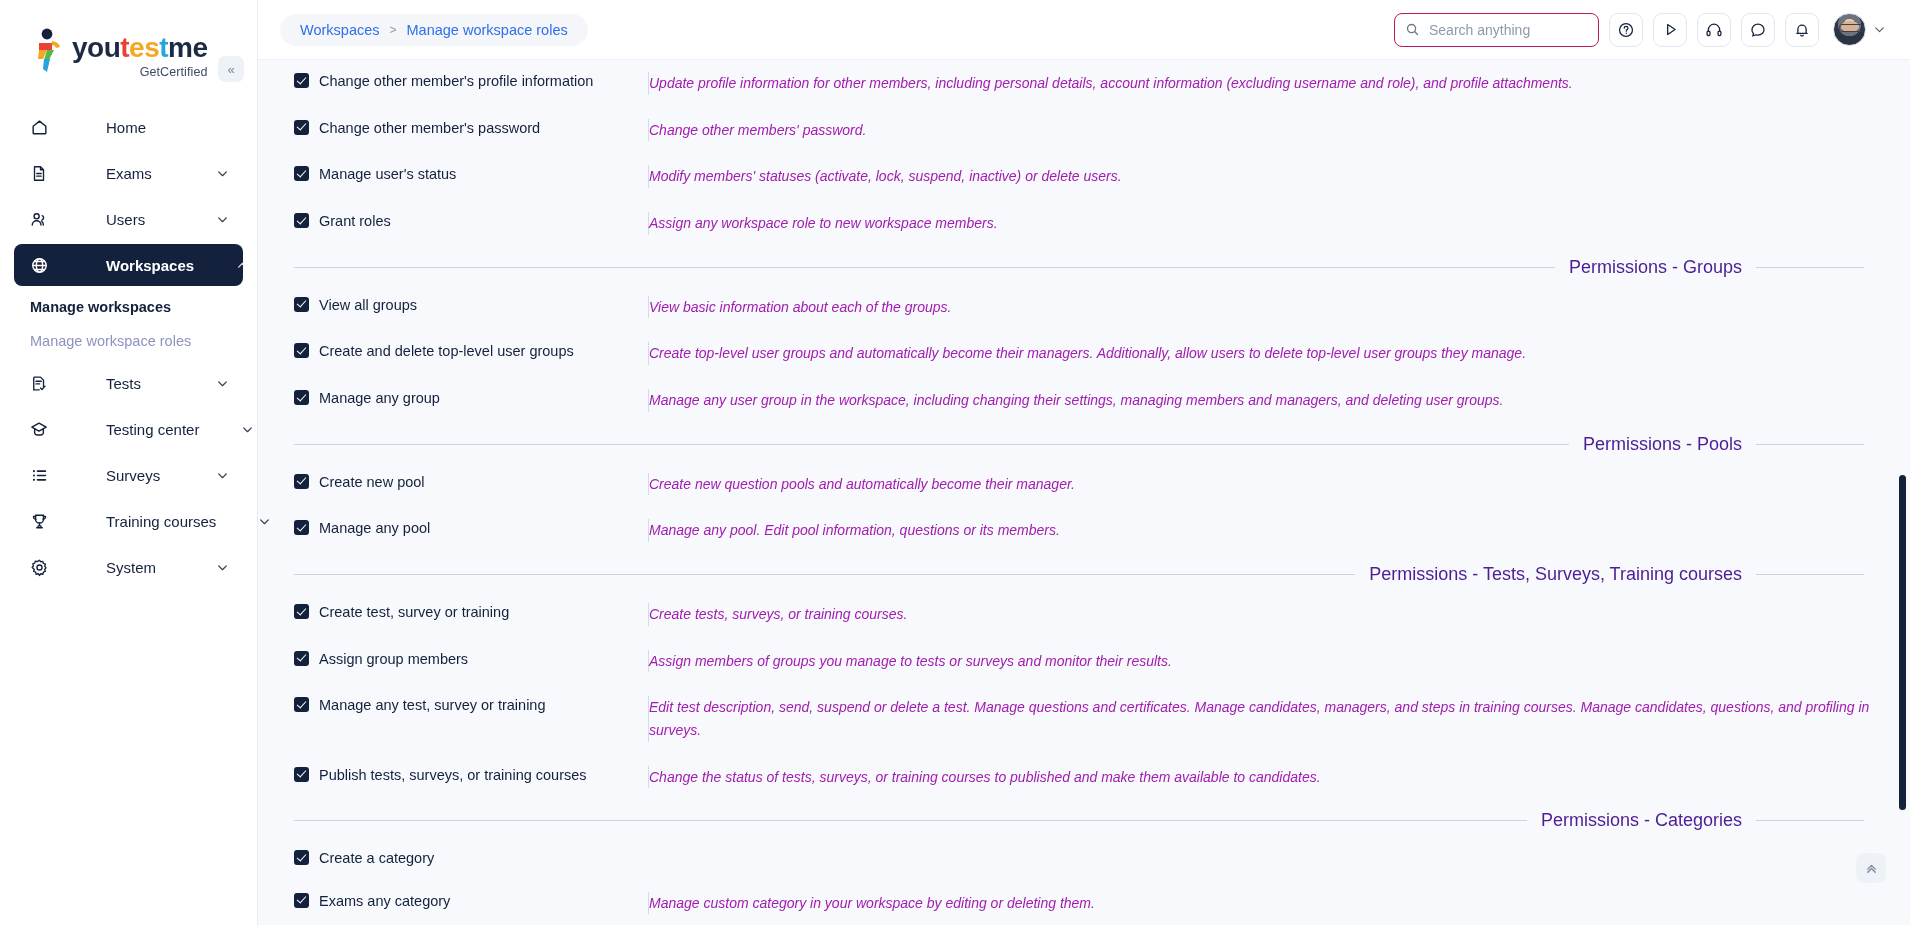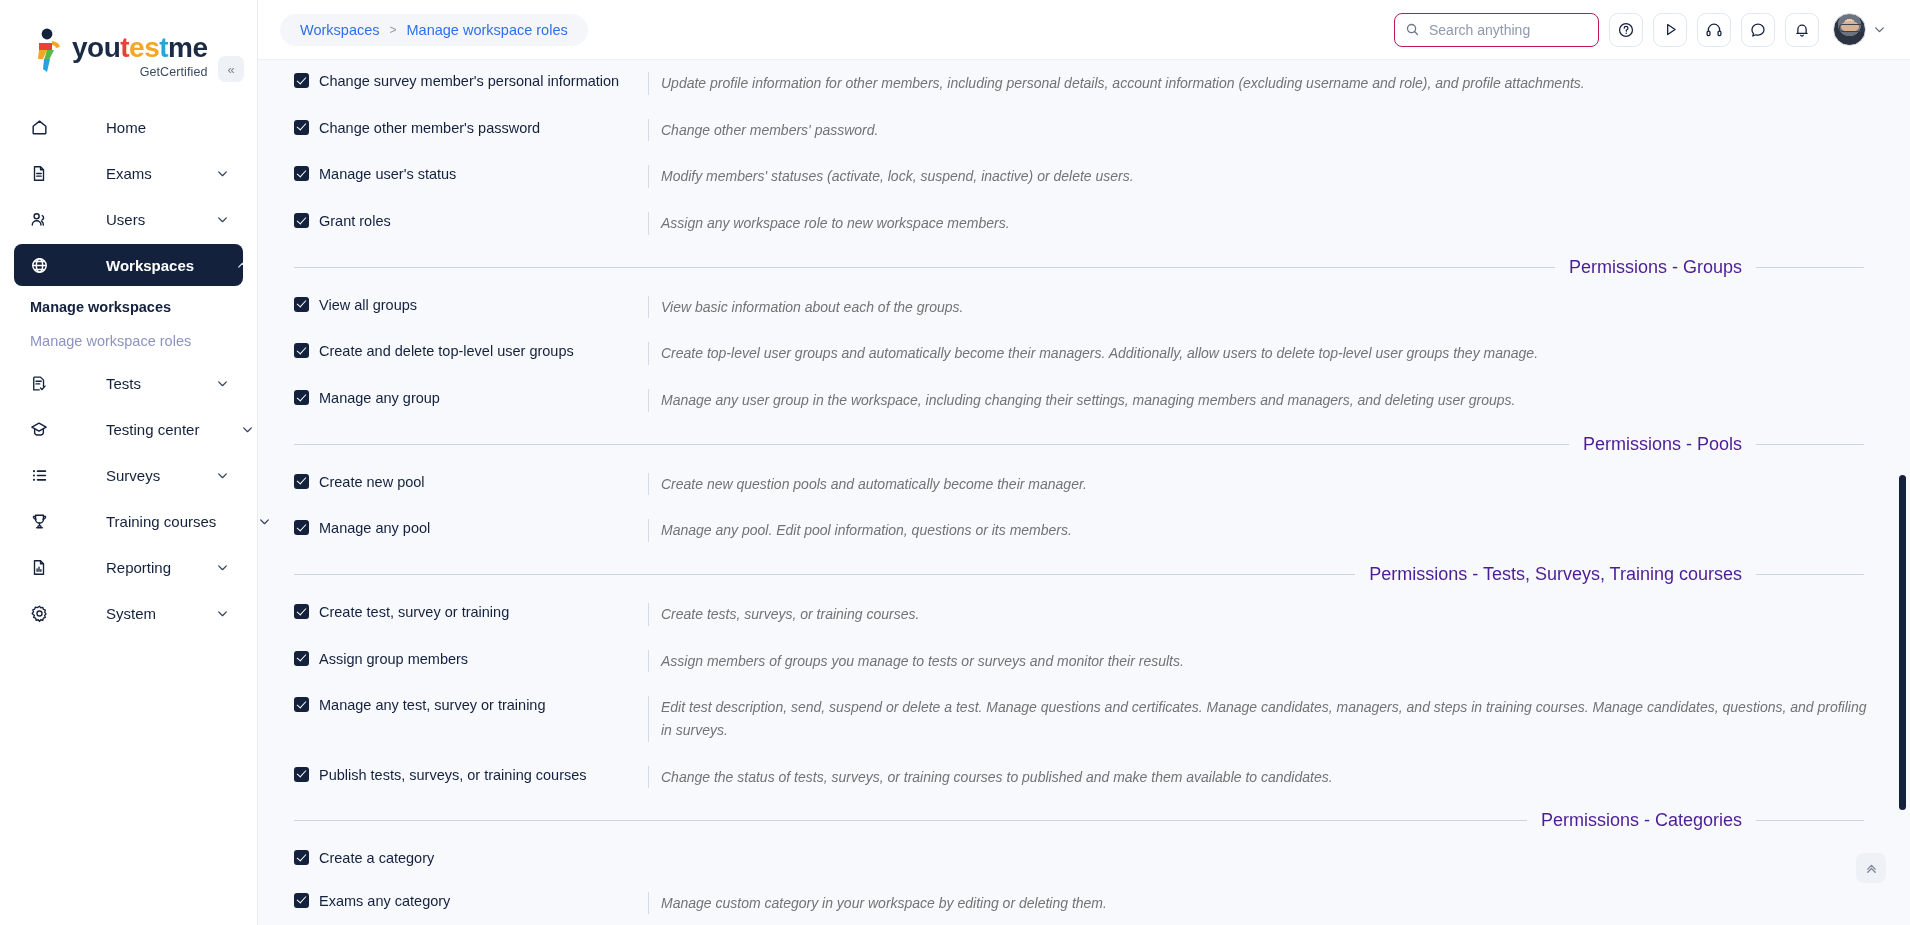--- a/index.html
+++ b/index.html
@@ -126,22 +126,22 @@
     width: 15px; height: 15px; min-width: 15px; border-radius: 3px;
     background: #14213d; position: relative; margin-top: 1px; cursor: pointer;
   }
   .cbox::after {
     content: ""; position: absolute; left: 4.5px; top: 1.5px;
     width: 4px; height: 8px; border: solid #ffffff;
     border-width: 0 1.7px 1.7px 0; transform: rotate(42deg);
   }
   .perm-label { font-size: 14.5px; color: #14213d; line-height: 1.25; }
   .perm-desc {
-    border-left: 1px solid #d5dbe5; padding-left: 12px;
-    font-size: 14px; color: #737373; font-style: italic;
+    border-left: 1px solid #d5dbe5; 
+    font-size: 14px; color: #a21caf; font-style: italic;
     line-height: 1.62; flex: 1;
   }
 
   .section-divider {
     display: flex; align-items: center; gap: 0;
     margin: 10px 0 6px 18px; padding-right: 14px;
   }
   .section-divider .line { flex: 1; height: 1px; background: #ccd4e0; }
   .section-divider .txt {
     font-size: 18px; color: #4c1d95; padding: 0 14px; white-space: nowrap;
@@ -314,35 +314,20 @@
           </svg>
         </span>
         <span class="lbl">Training courses</span>
         <span class="chev">
           <svg width="13" height="13" viewBox="0 0 24 24" fill="none" stroke="currentColor" stroke-width="2.4" stroke-linecap="round" stroke-linejoin="round">
               <path d="M5 9 l7 7 7-7"></path>
             </svg>
         </span>
       </div>
 
-      <div class="nav-item">
-        <span class="ico">
-          <svg width="18" height="19" viewBox="0 0 24 24" fill="none" stroke="#14213d" stroke-width="1.8" stroke-linejoin="round">
-            <path d="M6 3 h8 l4 4 v14 H6 Z"></path>
-              <path d="M14 3 v4 h4"></path>
-            <path d="M9.5 17 v-3 M12 17 v-5.5 M14.5 17 v-2" stroke-linecap="round"></path>
-          </svg>
-        </span>
-        <span class="lbl">Reporting</span>
-        <span class="chev">
-          <svg width="13" height="13" viewBox="0 0 24 24" fill="none" stroke="currentColor" stroke-width="2.4" stroke-linecap="round" stroke-linejoin="round">
-              <path d="M5 9 l7 7 7-7"></path>
-            </svg>
-        </span>
-      </div>
 
       <div class="nav-item">
         <span class="ico">
           <svg width="19" height="19" viewBox="0 0 24 24" fill="none" stroke="#14213d" stroke-width="1.7" stroke-linejoin="round">
             <circle cx="12" cy="12" r="3.2"></circle>
             <path d="M12 2.8 l1.6 2.1 2.6-.6 .7 2.6 2.5 .9 -.9 2.5 1.7 2.1 -1.7 2.1 .9 2.5 -2.5 .9 -.7 2.6 -2.6-.6 -1.6 2.1 -1.6-2.1 -2.6 .6 -.7-2.6 -2.5-.9 .9-2.5 L2.7 12 l1.7-2.1 -.9-2.5 2.5-.9 .7-2.6 2.6 .6 Z"></path>
           </svg>
         </span>
         <span class="lbl">System</span>
         <span class="chev">
@@ -427,21 +412,21 @@
       </div>
     </header>
 
     <div class="content">
       <div class="panel">
 
         <div id="top-rows">
             <div class="perm-row">
               <div class="perm-left">
                 <div class="cbox"></div>
-                <div class="perm-label">Change survey member's personal information</div>
+                <div class="perm-label">Change other member's profile information</div>
               </div>
               <div class="perm-desc">Update profile information for other members, including personal details, account information (excluding username and role), and profile attachments.</div>
             </div>
             <div class="perm-row">
               <div class="perm-left">
                 <div class="cbox"></div>
                 <div class="perm-label">Change other member's password</div>
               </div>
               <div class="perm-desc">Change other members' password.</div>
             </div>

